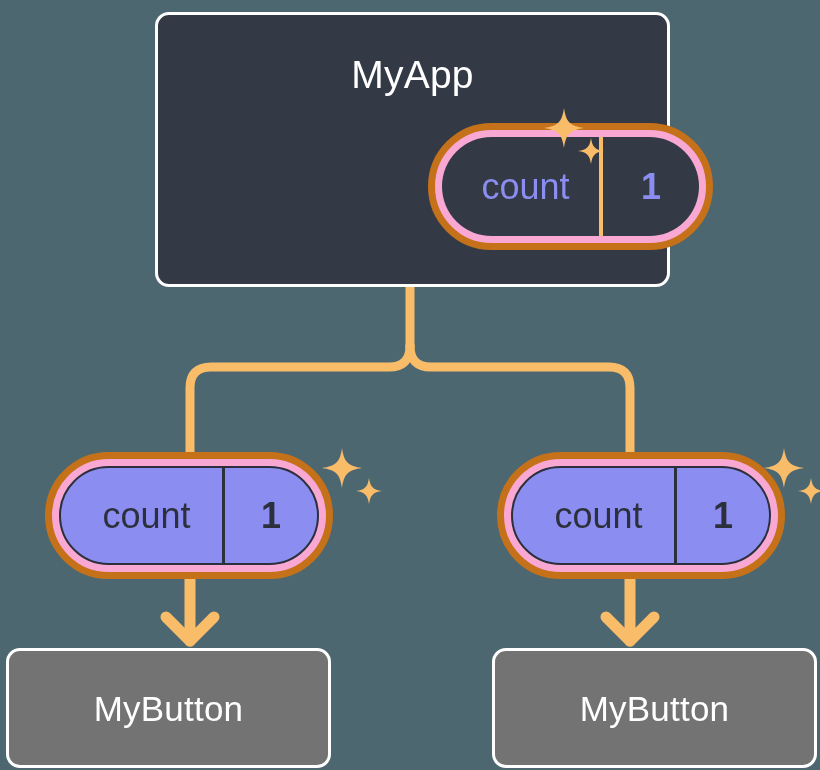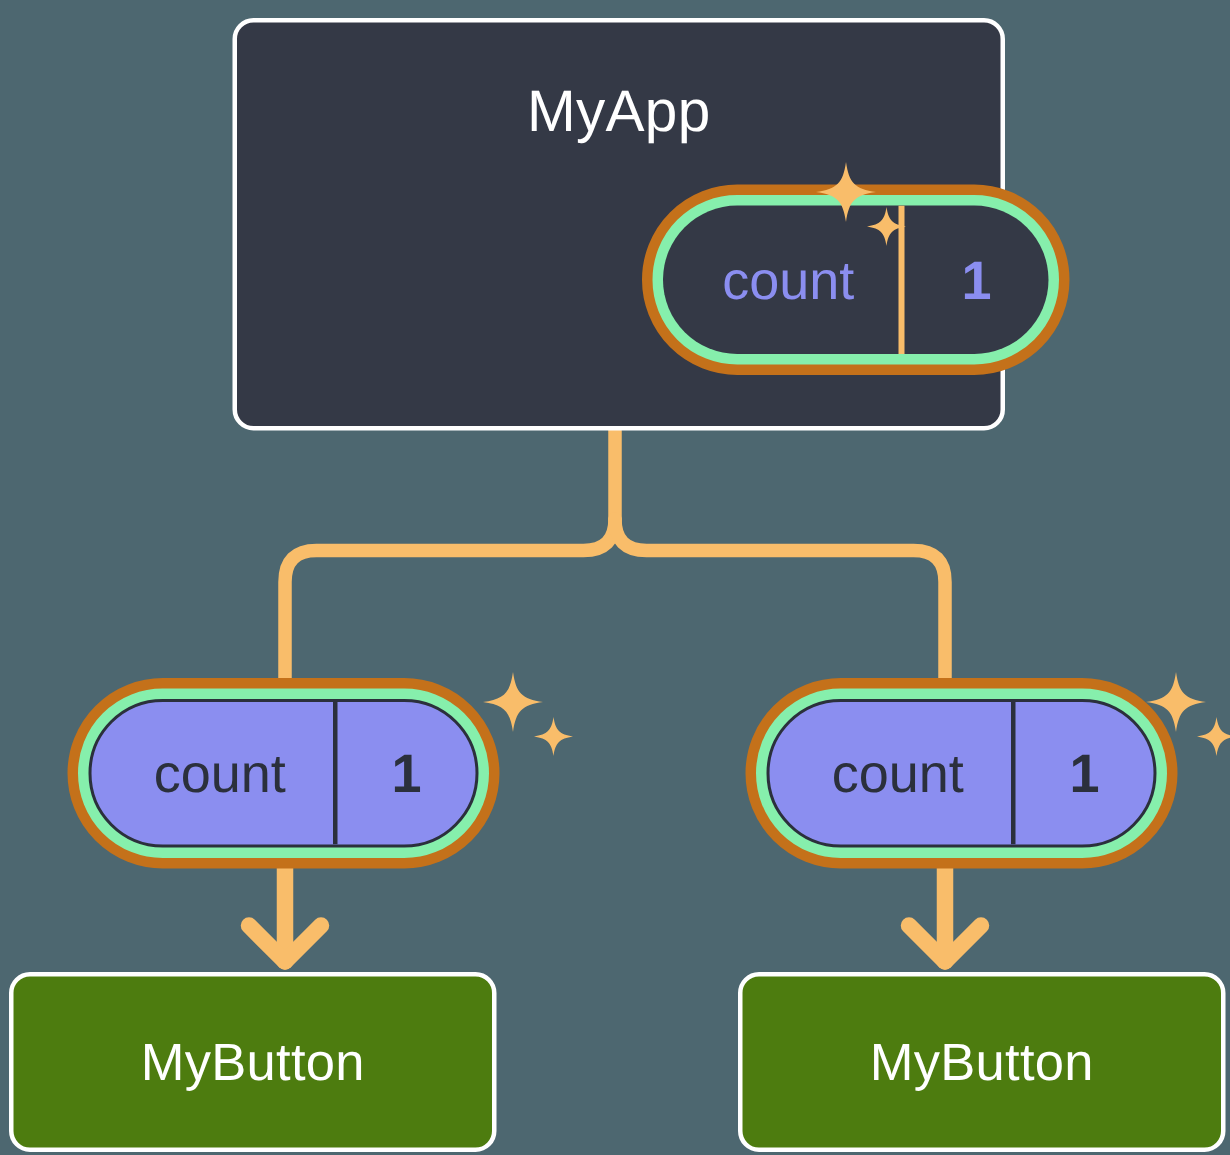--- a/index.html
+++ b/index.html
@@ -49,21 +49,21 @@
     width: 100%;
     text-align: center;
     color: #ffffff;
     font-size: 39px;
     font-weight: 400;
     letter-spacing: 0.2px;
     line-height: 1;
   }
   .btn-card {
     position: absolute;
-    background: #4d7c0f;
+    background: #737373;
     border: 3px solid #ffffff;
     border-radius: 14px;
     box-sizing: border-box;
     display: flex;
     align-items: center;
     justify-content: center;
   }
   #btn-card-left  { left: 6px;   top: 648px; width: 325px; height: 120px; }
   #btn-card-right { left: 492px; top: 648px; width: 325px; height: 120px; }
   .btn-label {
@@ -78,21 +78,21 @@
   .pill {
     position: absolute;
     box-sizing: border-box;
     border-radius: 999px;
     display: flex;
     align-items: stretch;
   }
   
   .pill-outer {
     border: 7px solid #c4711a;
-    background: #86efac;
+    background: #f9a8d4;
     padding: 7px;
   }
   
   .pill-inner {
     flex: 1 1 auto;
     border-radius: 999px;
     display: flex;
     align-items: center;
     box-sizing: border-box;
     overflow: hidden;

